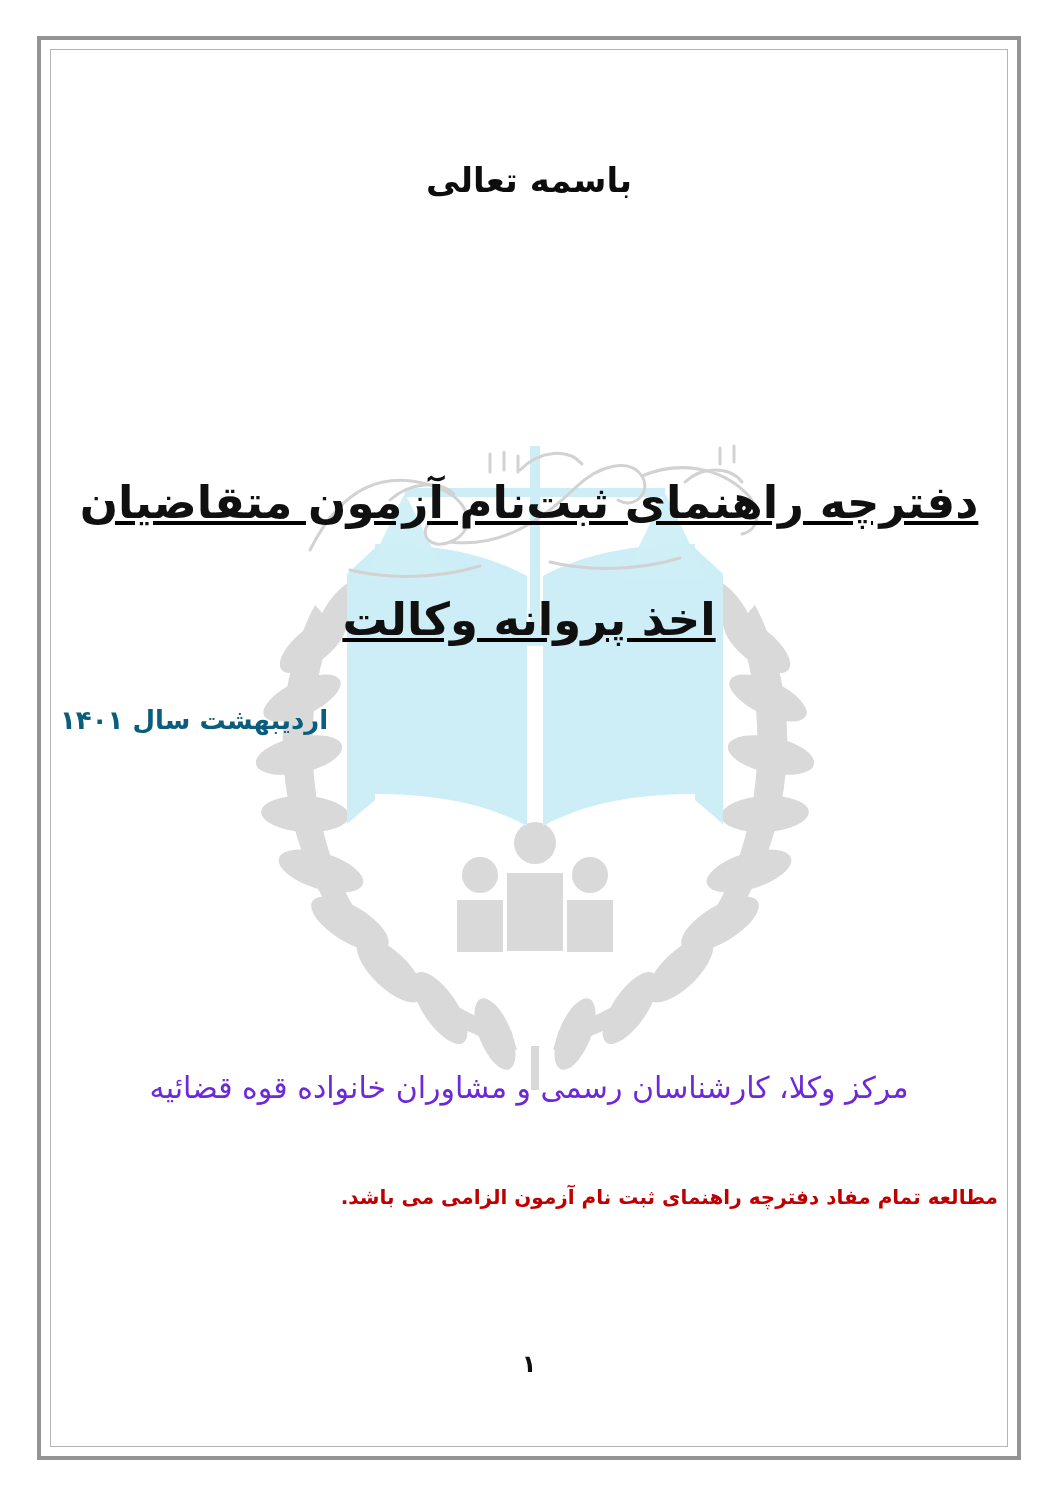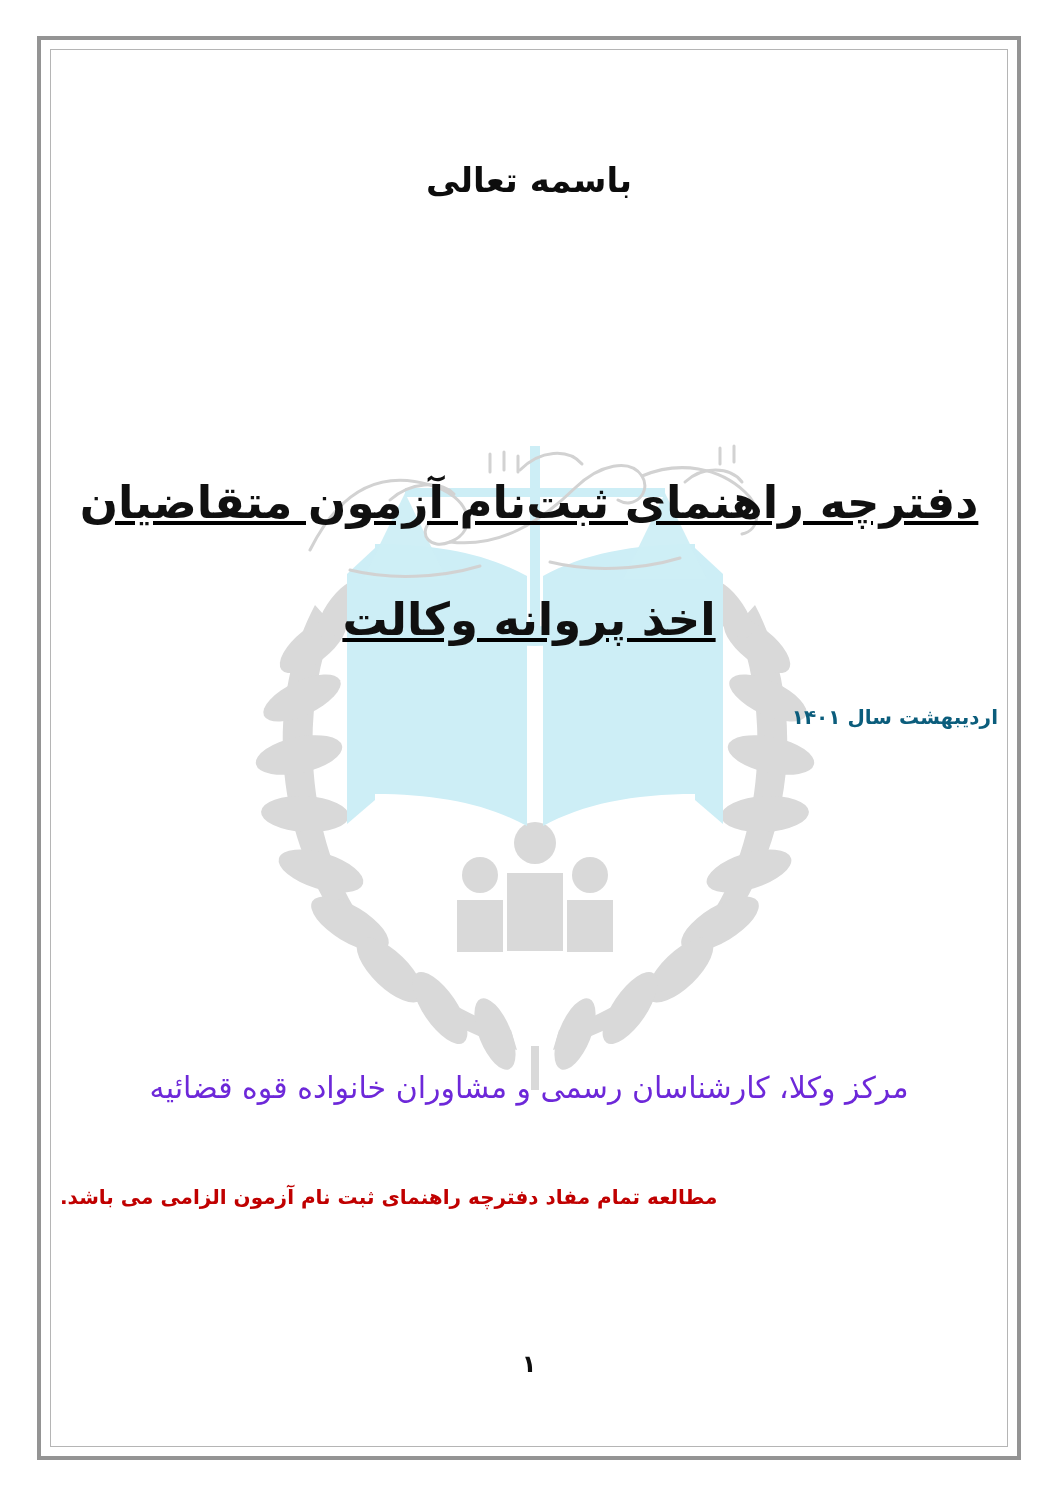--- a/index.html
+++ b/index.html
@@ -104,40 +104,40 @@
     line-height: 1.45;
     margin-top: 52px;
     white-space: nowrap;
     text-align: center;
   }
 
   .date-line {
     position: absolute;
     top: 645px;
     width: 100%;
-    text-align: right;
-    font-size: 20px;
+    text-align: left;
+    font-size: 26px;
     font-weight: bold;
     color: #0b5d7c;
   }
 
   .org-line {
     position: absolute;
     top: 1010px;
     width: 100%;
     text-align: center;
     font-size: 30px;
     color: #6d28d9;
   }
 
   .notice-line {
     position: absolute;
     top: 1125px;
     width: 100%;
-    text-align: left;
+    text-align: right;
     font-size: 20px;
     font-weight: bold;
     color: #c00000;
   }
 
   .page-number {
     position: absolute;
     top: 1290px;
     width: 100%;
     text-align: center;

